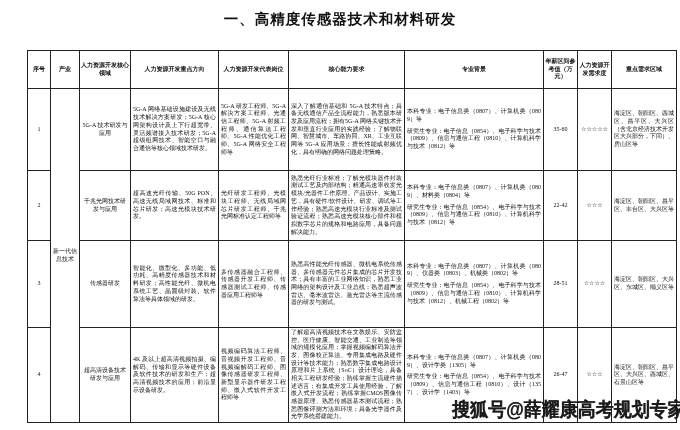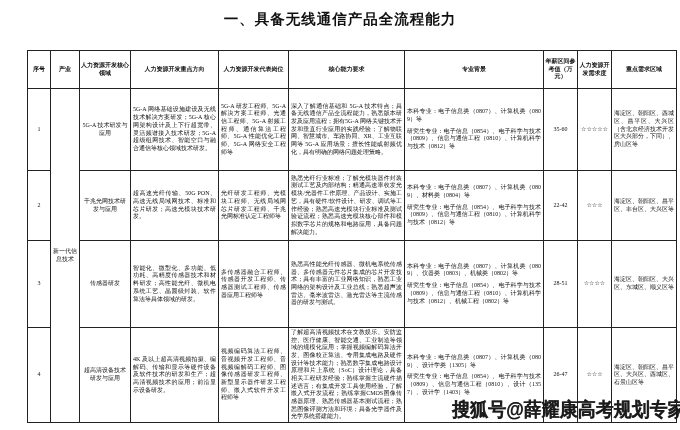--- a/index.html
+++ b/index.html
@@ -39,21 +39,21 @@
     font-family:"Liberation Sans","DejaVu Sans",sans-serif;
     font-size:18px; font-weight:bold; white-space:nowrap;
     color:rgba(25,25,25,0.93);
     transform:scaleY(1.08);
     text-shadow:0.5px 0 0 rgba(25,25,25,0.85);
   }
 </style>
 </head>
 <body>
 
-<div class="page-title">一、具备无线通信产品全流程能力</div>
+<div class="page-title">一、高精度传感器技术和材料研发</div>
 
 <table class="doc-table">
   <colgroup>
     <col style="width:23px">
       <col style="width:29px">
       <col style="width:51px">
     <col style="width:88px">
       <col style="width:70px">
       <col style="width:116px">
     <col style="width:139px">

